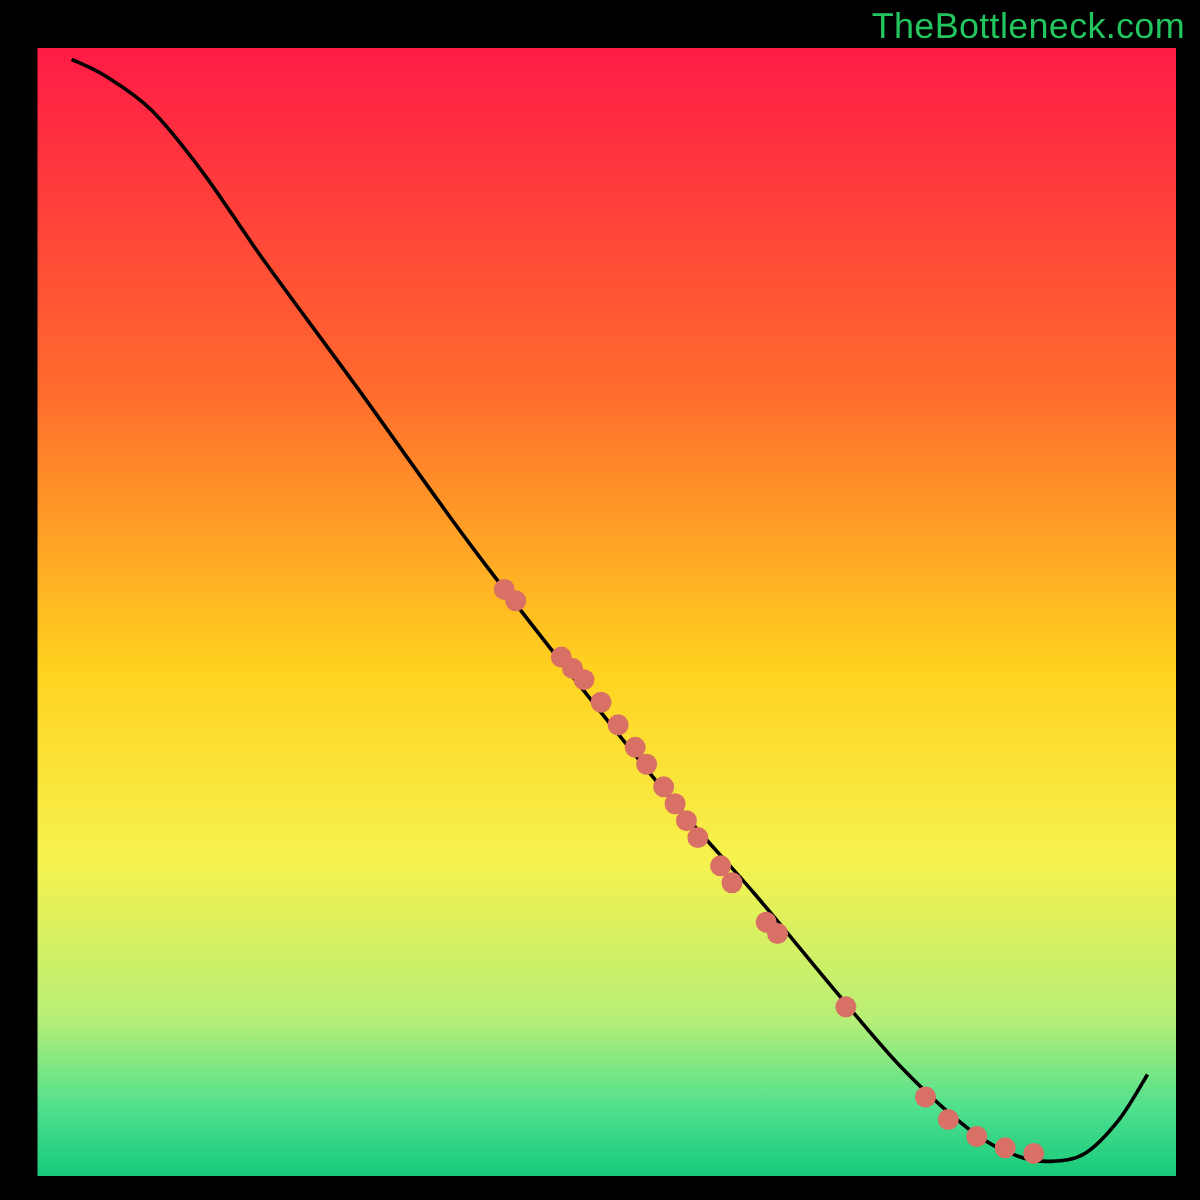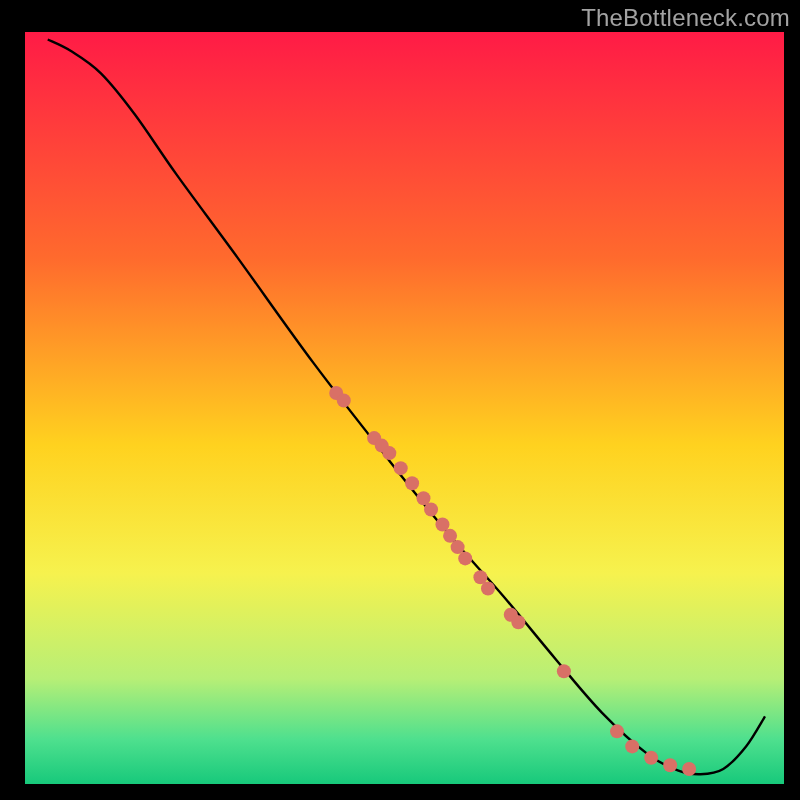--- a/index.html
+++ b/index.html
@@ -14,21 +14,21 @@
     position: absolute;
     left: 0;
     top: 0;
     width: 800px;
     height: 800px;
   }
   .watermark {
     position: absolute;
     top: 4px;
     right: 10px;
-    color: #a3a3a3;
+    color: #22c55e;
     font-family: Arial, Helvetica, sans-serif;
     font-size: 24px;
     font-weight: 400;
     letter-spacing: 0.2px;
     user-select: none;
   }
 </style>
 </head>
 <body>
 

